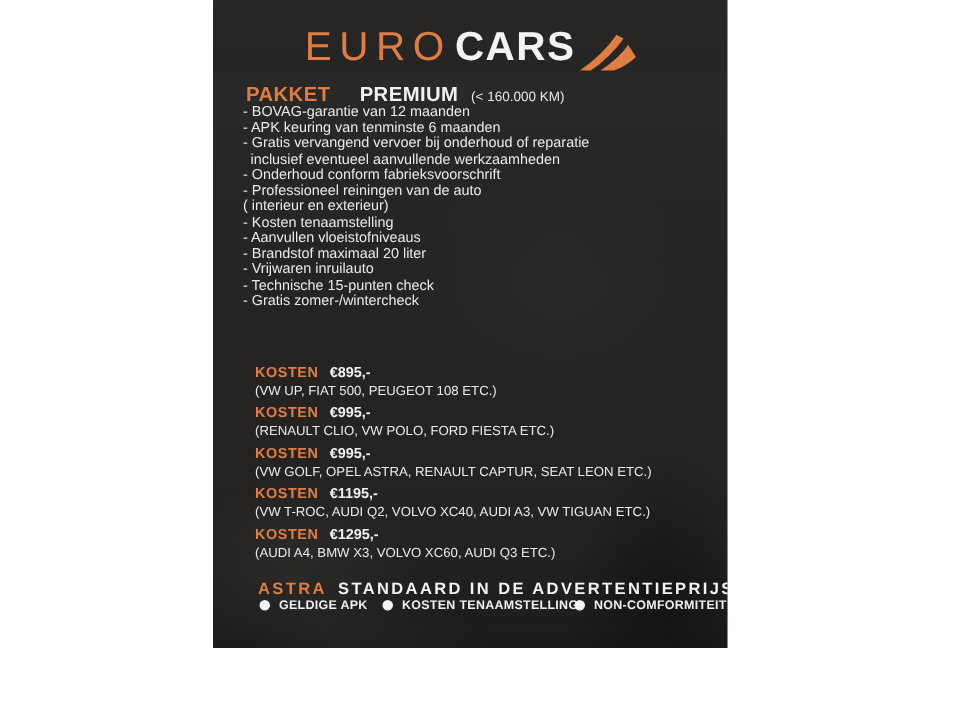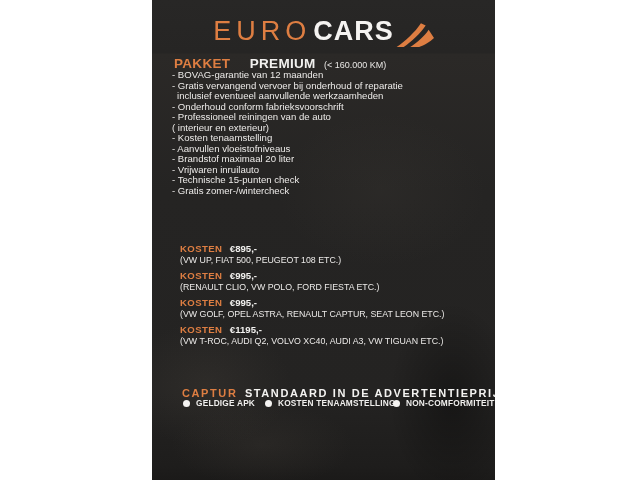--- a/index.html
+++ b/index.html
@@ -7,22 +7,22 @@
   body {
     background: #ffffff;
     font-family: "Liberation Sans", sans-serif;
     position: relative;
     overflow: hidden;
   }
 
   
   .poster {
     position: absolute;
-    left: 152px; top: 0;
-    width: 343px; height: 480px;
+    left: 142px; top: 0;
+    width: 343px; height: 432px;
     background:
       radial-gradient(ellipse 120px 90px at 55px 385px, rgba(90,82,72,0.18), rgba(0,0,0,0) 70%),
       radial-gradient(ellipse 90px 140px at 300px 400px, rgba(0,0,0,0.35), rgba(0,0,0,0) 70%),
       radial-gradient(ellipse 150px 110px at 230px 190px, rgba(120,110,95,0.07), rgba(0,0,0,0) 70%),
       radial-gradient(ellipse 130px 60px at 110px 445px, rgba(110,100,88,0.12), rgba(0,0,0,0) 70%),
       linear-gradient(180deg, #282726 0%, #262524 11%, #2b2927 11.3%, #252423 40%, #242322 82%, #1e1d1c 97%, #1b1a19 100%);
     overflow: hidden;
   }
 
   
@@ -119,20 +119,21 @@
   </div>
 
   <div class="pkg-header">
     <span class="pkg-accent">PAKKET</span>
     <span class="pkg-rest">PREMIUM</span>
     <span class="pkg-note">(&lt; 160.000 KM)</span>
   </div>
 
   <div class="features">
     <div class="feature-line">- BOVAG-garantie van 12 maanden</div>
+    <div class="feature-line">- APK keuring van tenminste 6 maanden</div>
     <div class="feature-line">- Gratis vervangend vervoer bij onderhoud of reparatie</div>
     <div class="feature-line cont">inclusief eventueel aanvullende werkzaamheden</div>
     <div class="feature-line">- Onderhoud conform fabrieksvoorschrift</div>
     <div class="feature-line">- Professioneel reiningen van de auto</div>
     <div class="feature-line">( interieur en exterieur)</div>
     <div class="feature-line">- Kosten tenaamstelling</div>
     <div class="feature-line">- Aanvullen vloeistofniveaus</div>
     <div class="feature-line">- Brandstof maximaal 20 liter</div>
     <div class="feature-line">- Vrijwaren inruilauto</div>
     <div class="feature-line">- Technische 15-punten check</div>
@@ -161,24 +162,31 @@
       </div>
       <div class="car-models">(VW GOLF, OPEL ASTRA, RENAULT CAPTUR, SEAT LEON ETC.)</div>
     </div>
     <div class="price-block">
       <div class="price-row">
         <span class="kosten-label">KOSTEN</span>
         <span class="price-value">€1195,-</span>
       </div>
       <div class="car-models">(VW T-ROC, AUDI Q2, VOLVO XC40, AUDI A3, VW TIGUAN ETC.)</div>
     </div>
+    <div class="price-block">
+      <div class="price-row">
+        <span class="kosten-label">KOSTEN</span>
+        <span class="price-value">€1295,-</span>
+      </div>
+      <div class="car-models">(AUDI A4, BMW X3, VOLVO XC60, AUDI Q3 ETC.)</div>
+    </div>
   </div>
 
   <div class="footer-title">
-    <span class="footer-accent">CAPTUR</span>
+    <span class="footer-accent">ASTRA</span>
     <span class="footer-rest">STANDAARD IN DE ADVERTENTIEPRIJS OPGENOMEN:</span>
   </div>
 
   <div class="badge-row">
     <span class="badge badge-0">
       <span class="bullet-dot"></span>
       <span class="badge-label">GELDIGE APK</span>
     </span>
     <span class="badge badge-1">
       <span class="bullet-dot"></span>

